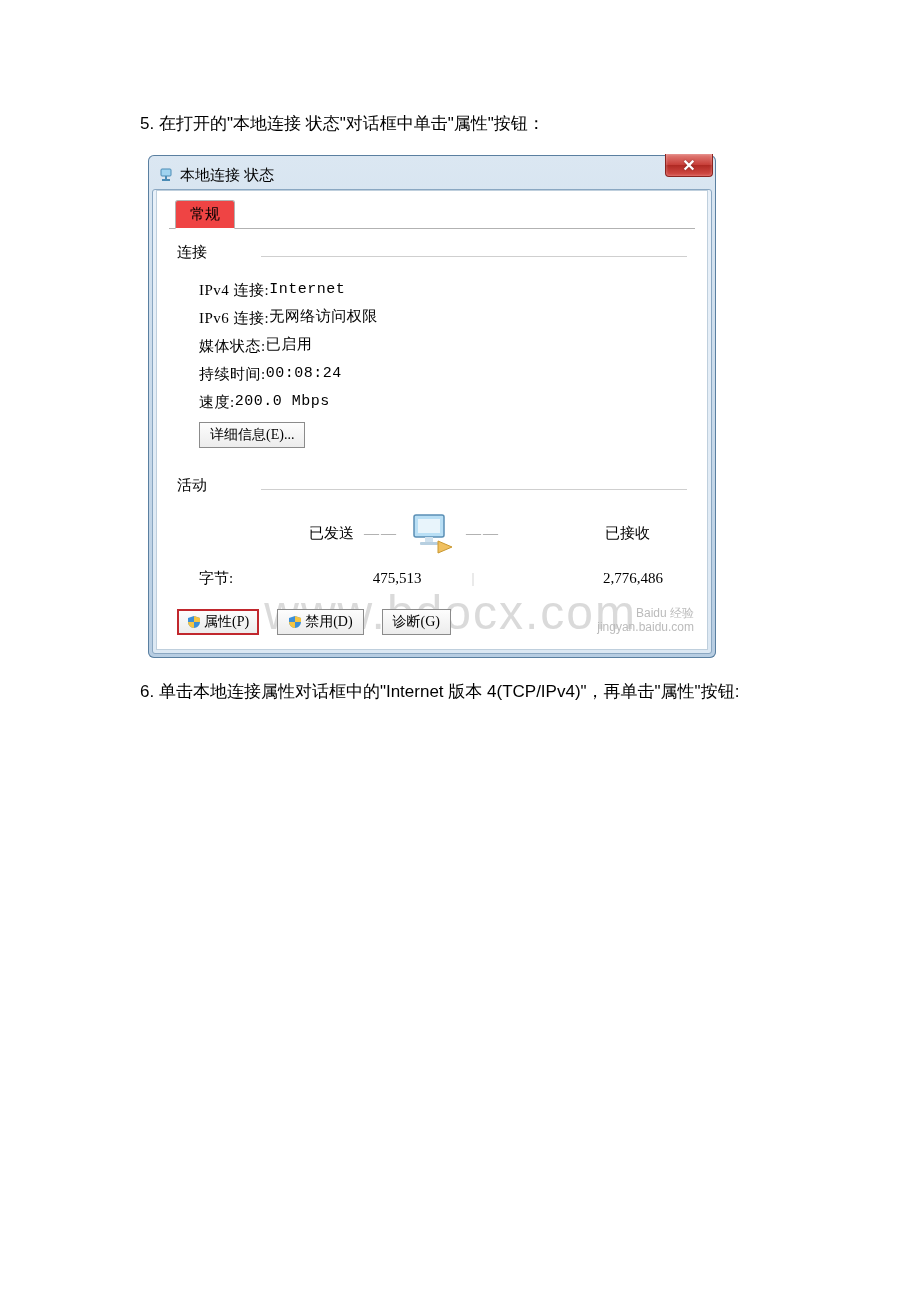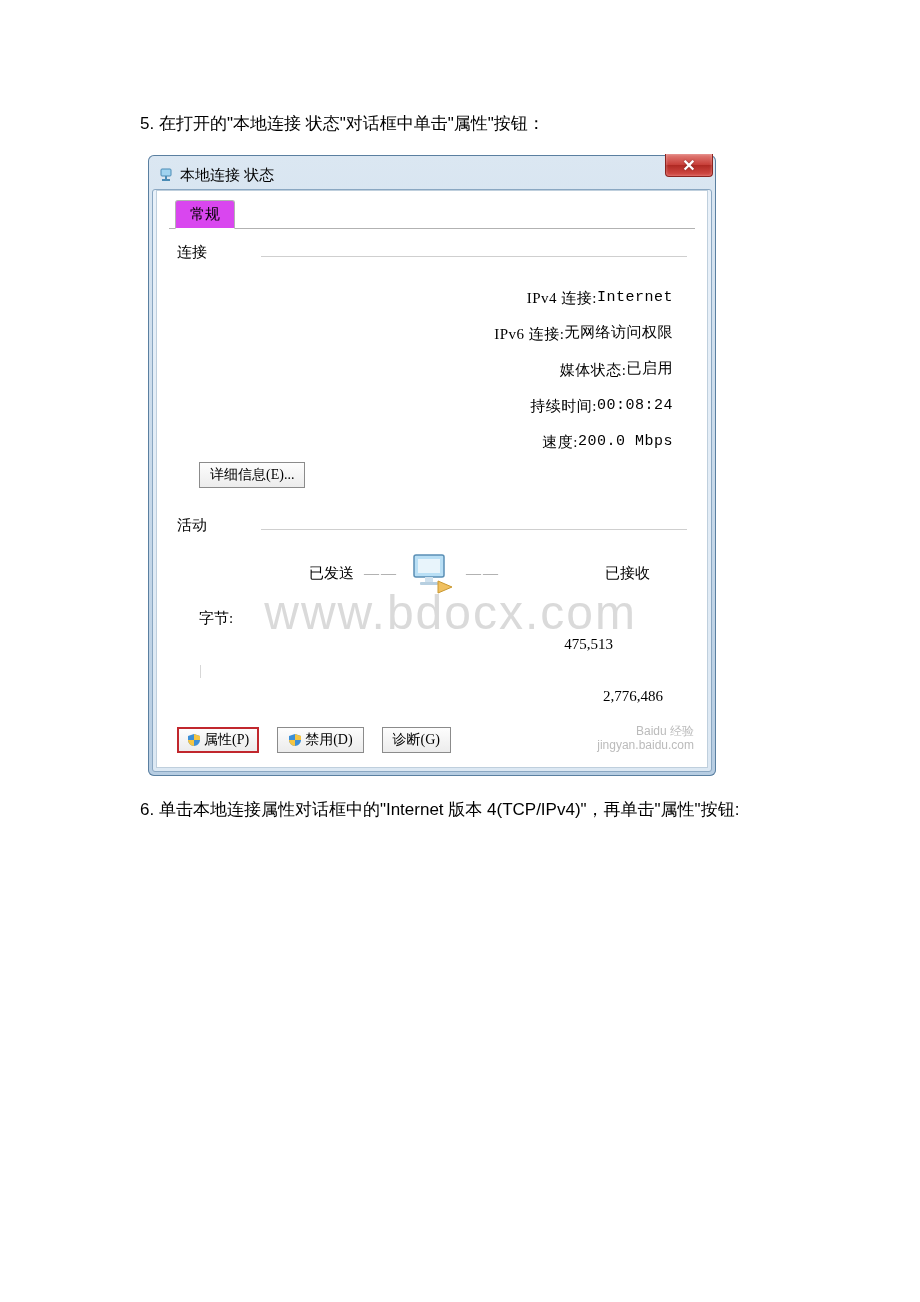--- a/index.html
+++ b/index.html
@@ -85,21 +85,21 @@
   }
   .tabstrip {
     border-bottom: 1px solid #b2b2b2;
     padding-left: 6px;
     margin-bottom: 14px;
   }
   .tab {
     display: inline-block;
     border: 1px solid #b2b2b2;
     border-bottom-color: #fff;
-    background: #d946ef;
+    background: #ef4444;
     padding: 4px 14px;
     position: relative;
     top: 1px;
     border-radius: 3px 3px 0 0;
     font-size: 15px;
   }
   .group {
     margin: 0 8px 18px 8px;
   }
   .group-wrap {
@@ -114,24 +114,23 @@
   .group-wrap .grp-hr {
     flex: 1;
     border-top: 1px solid #cfcfcf;
     margin-top: 8px;
   }
   .rows {
     padding: 8px 14px 0 22px;
   }
   .row {
     display: flex;
-    justify-content: flex-end;
+    justify-content: flex-start;
     line-height: 28px;
     letter-spacing: 0.5px;
-    margin-top: 8px;
   }
   .row .val {
     font-family: "Courier New", "SimSun", monospace;
   }
   .details-btn-row {
     padding: 6px 0 0 22px;
   }
   .win-btn {
     font-family: "SimSun", serif;
     font-size: 14px;
@@ -165,21 +164,20 @@
   .pc-icon {
     width: 48px;
     height: 44px;
     display: inline-block;
   }
   .bytes-row {
     display: flex;
     justify-content: space-between;
     padding: 0 10px 0 8px;
     line-height: 26px;
-    flex-direction: column;
   }
   .bytes-row .mid-sep {
     color: #ccc;
   }
   .action-row {
     margin: 18px 0 0 8px;
     display: flex;
     gap: 18px;
     position: relative;
   }

